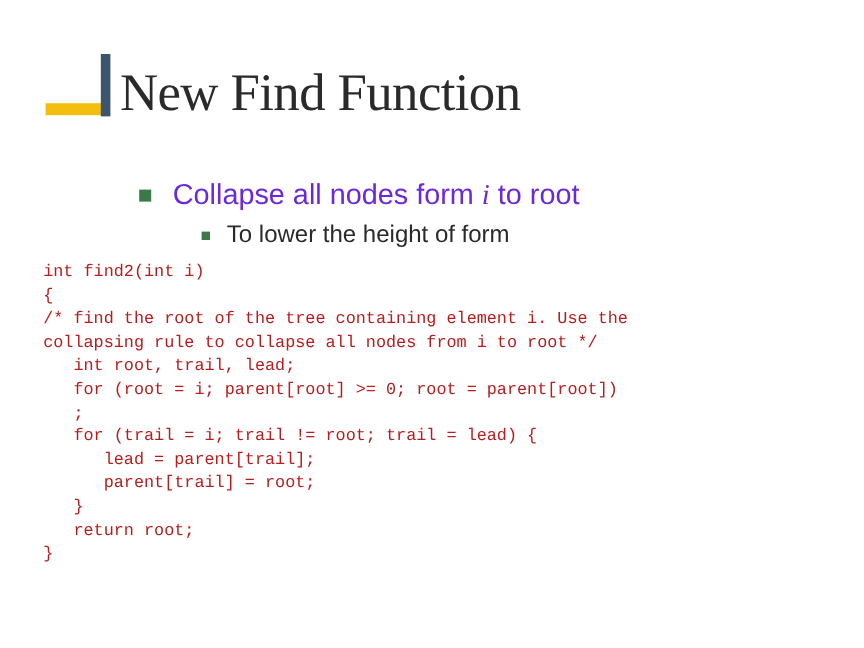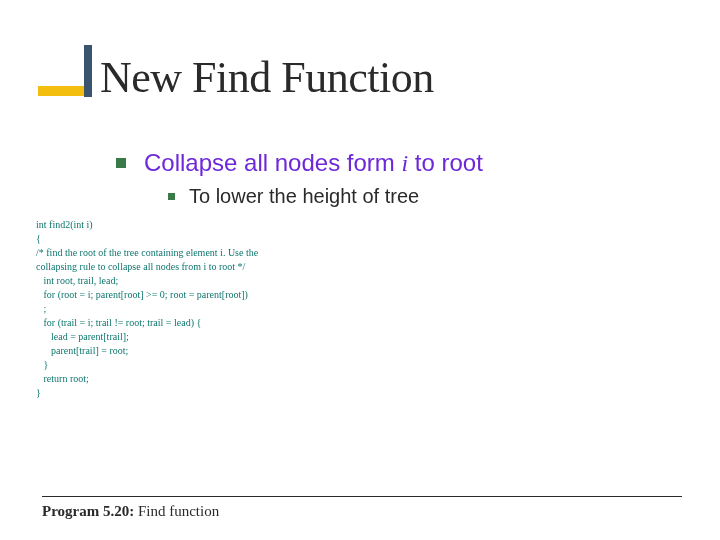--- a/index.html
+++ b/index.html
@@ -79,24 +79,24 @@
     font-size: 20px;
     color: #2a2a2a;
   }
   .code-image {
     position: absolute;
     left: 36px;
     top: 218px;
     width: 650px;
   }
   .code-pre {
-    font-family: Liberation Serif, serif;
-    font-size: 10px;
+    font-family: Liberation Mono, monospace;
+    font-size: 14px;
     line-height: 1.4;
-    color: #0f766e;
+    color: #b91c1c;
     white-space: pre;
     filter: blur(0.3px);
   }
   .caption {
     position: absolute;
     left: 42px;
     top: 492px;
     font-family: Georgia, 'Times New Roman', serif;
     font-size: 15px;
     color: #2a2a2a;
@@ -116,33 +116,32 @@
 
   <div class="title">New Find Function</div>
 
   <div class="bullet-row1">
     <div class="sq-bullet-lg"></div>
     <div class="b1-text"><span>Collapse all nodes form </span><i>i</i><span> to root</span></div>
   </div>
 
   <div class="bullet-row2">
     <div class="sq-bullet-sm"></div>
-    <div class="b2-text">To lower the height of tree</div>
+    <div class="b2-text">To lower the height of form</div>
   </div>
 
   <div class="code-image">
     <pre class="code-pre" id="code-pre">int find2(int i)
 {
 /* find the root of the tree containing element i. Use the
 collapsing rule to collapse all nodes from i to root */
    int root, trail, lead;
    for (root = i; parent[root] &gt;= 0; root = parent[root])
    ;
    for (trail = i; trail != root; trail = lead) {
       lead = parent[trail];
       parent[trail] = root;
    }
    return root;
 }</pre>
   </div>
 
-  <div class="caption"><span class="prog-label">Program 5.20:</span><span> Find function</span></div>
 </div>
 
 </body></html>

